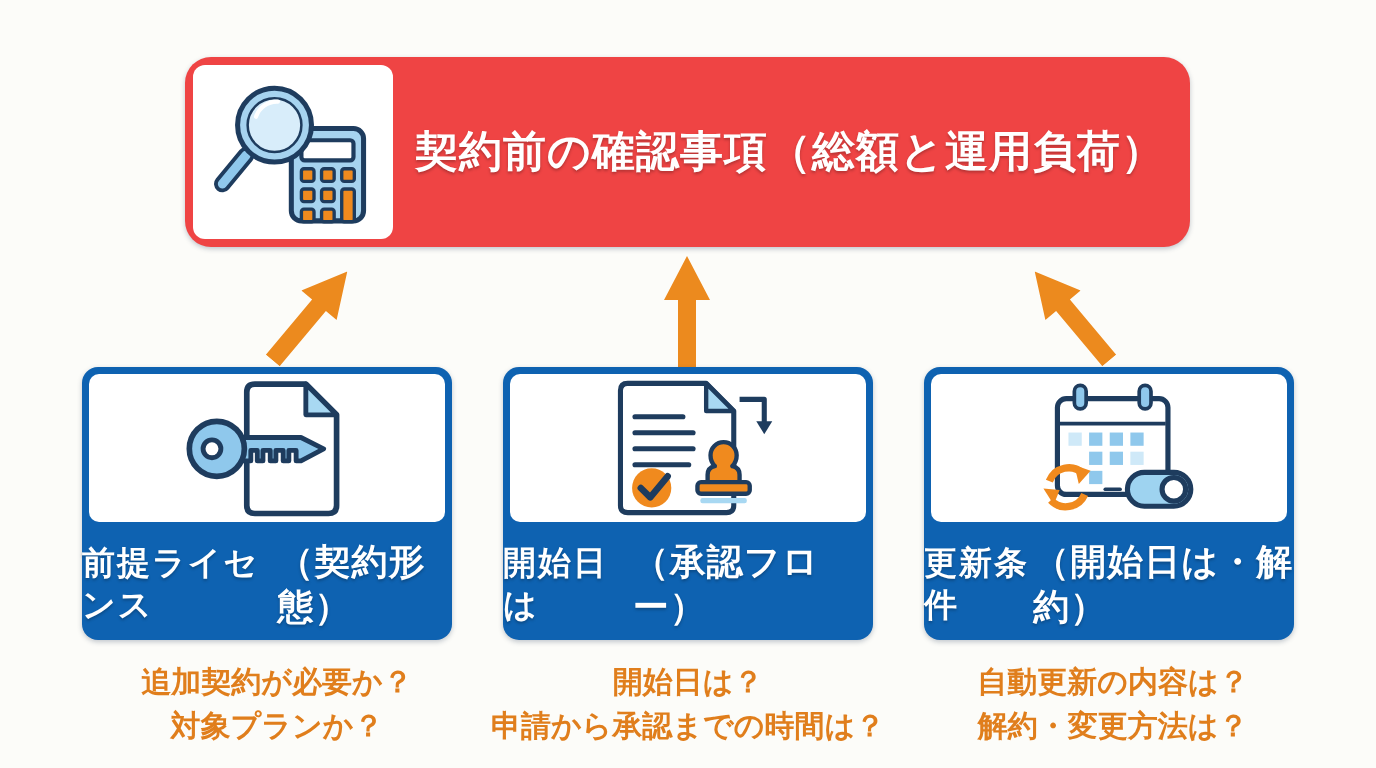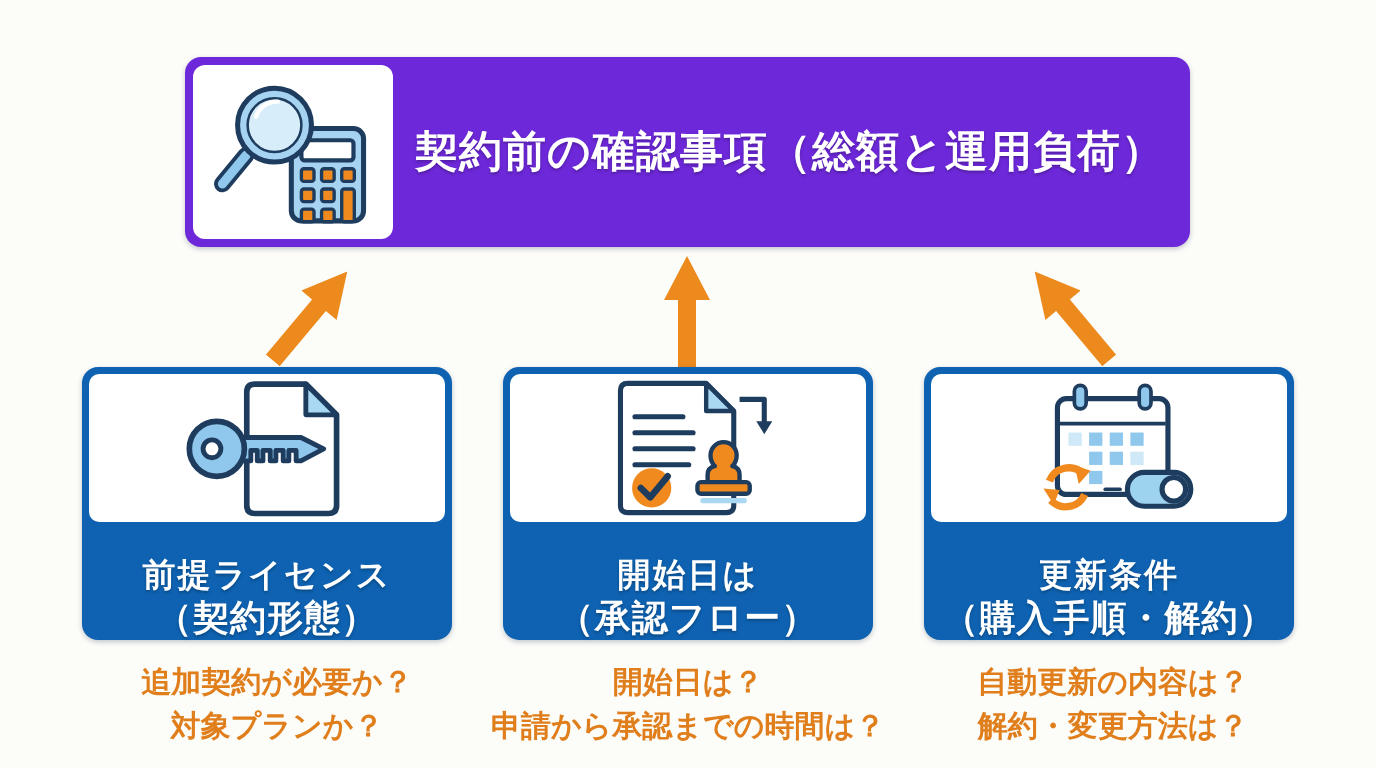--- a/index.html
+++ b/index.html
@@ -1,21 +1,21 @@
 <!DOCTYPE html>
 <html><head>
 <meta charset="utf-8">
 <style>
   html,body{margin:0;padding:0;}
   body{font-family:"Liberation Sans","DejaVu Sans",sans-serif;background:#e8e8e4;}
   .canvas{position:relative;width:1376px;height:768px;background:#fcfcf9;overflow:hidden;margin:0 auto;}
 
   
   .banner{position:absolute;left:185px;top:57px;width:1005px;height:190px;
-    background:#6d28d9;border-radius:16px;box-shadow:0 2px 5px rgba(20,40,70,.25);
+    background:#ef4444;border-radius:26px;box-shadow:0 2px 5px rgba(20,40,70,.25);
     display:flex;align-items:center;}
   .banner-icon-panel{position:absolute;left:8px;top:8px;width:200px;height:174px;
     background:#ffffff;border-radius:12px;display:flex;align-items:center;justify-content:center;}
   .banner-title{position:absolute;left:215px;right:10px;top:0;bottom:0;
     display:flex;align-items:center;justify-content:center;
     color:#ffffff;font-size:43px;font-weight:bold;letter-spacing:1px;white-space:nowrap;
     text-shadow:0 2px 3px rgba(0,0,0,.25);}
 
   
   .arrow{position:absolute;width:46px;height:116px;}
@@ -23,21 +23,21 @@
   .arrow-left{left:287px;top:258px;transform:rotate(40deg);}
   .arrow-mid{left:664px;top:256px;}
   .arrow-right{left:1049px;top:258px;transform:rotate(-40deg);}
 
   
   .card{position:absolute;top:367px;width:370px;height:273px;background:#0e62b1;
     border-radius:16px;box-shadow:0 2px 5px rgba(20,40,70,.25);}
   .card-white{position:absolute;left:7px;top:7px;right:7px;height:148px;background:#ffffff;
     border-radius:10px;display:flex;align-items:center;justify-content:center;}
   .card-label{position:absolute;left:0;right:0;top:160px;bottom:0;display:flex;
-    flex-direction:column;align-items:center;justify-content:flex-end;color:#ffffff;
+    flex-direction:row;align-items:center;justify-content:center;color:#ffffff;
     text-shadow:0 2px 3px rgba(0,0,0,.25);}
   .card-line1{font-size:33px;font-weight:bold;letter-spacing:2px;line-height:1.25;}
   .card-line2{font-size:36px;font-weight:bold;letter-spacing:1px;line-height:1.25;}
   .card-license{left:82px;}
   .card-purchase{left:503px;}
   .card-renewal{left:924px;}
 
   
   .caption{position:absolute;top:660px;width:460px;text-align:center;
     color:#e07e1c;font-size:30px;font-weight:bold;line-height:1.45;}
@@ -150,21 +150,21 @@
         <polygon points="78,118 100,126 84,144" fill="#f08a1e"></polygon>
         <path d="M92,158 A28,28 0 0 1 46,166" fill="none" stroke="#f08a1e" stroke-width="10"></path>
         <polygon points="58,152 36,150 50,172" fill="#f08a1e"></polygon>
         <line x1="120" y1="151" x2="140" y2="151" stroke="#1e3c5e" stroke-width="5" stroke-linecap="round"></line>
         <rect x="150" y="128" width="86" height="46" rx="23" fill="#9ed3f0" stroke="#1e3c5e" stroke-width="7"></rect>
         <circle cx="213" cy="151" r="16" fill="#ffffff" stroke="#1e3c5e" stroke-width="7"></circle>
       </svg>
     </div>
     <div class="card-label">
       <div class="card-line1">更新条件</div>
-      <div class="card-line2">（購入手順・解約）</div>
+      <div class="card-line2">（開始日は・解約）</div>
     </div>
   </div>
 
   <div class="caption caption-license">
     <div>追加契約が必要か？</div>
     <div>対象プランか？</div>
   </div>
   <div class="caption caption-purchase">
     <div>開始日は？</div>
     <div>申請から承認までの時間は？</div>

